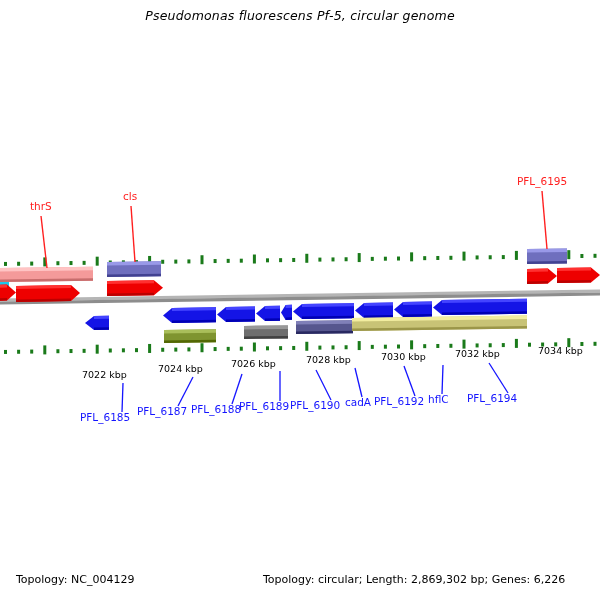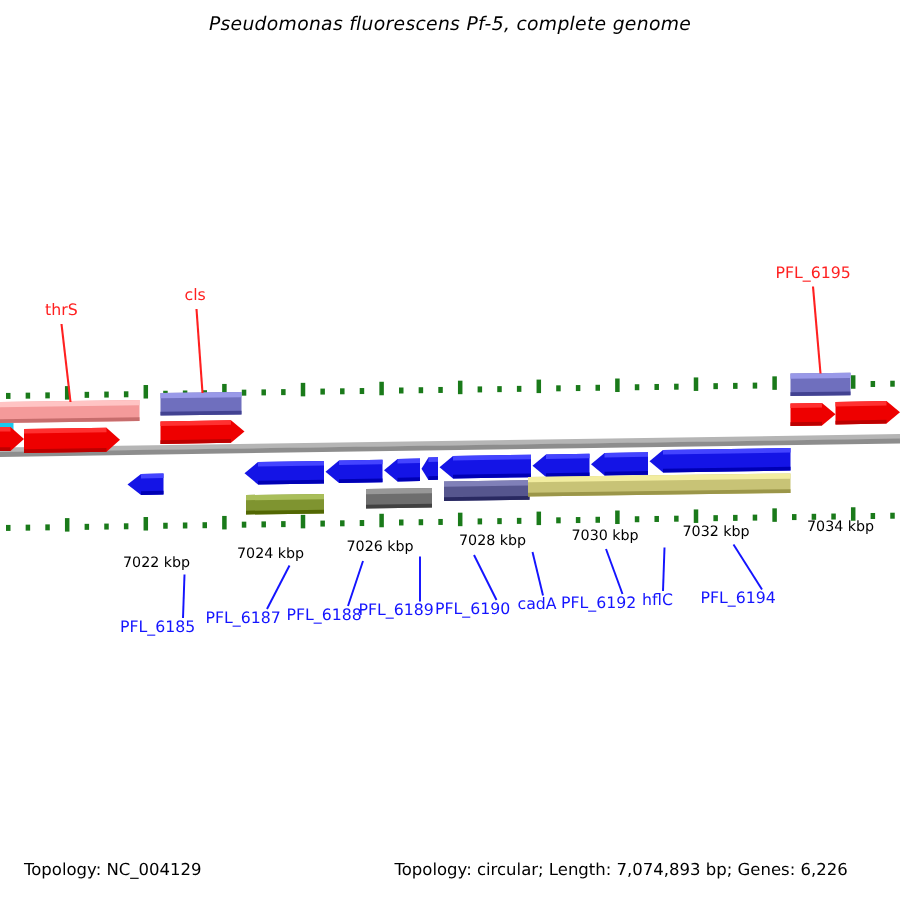--- a/index.html
+++ b/index.html
@@ -22,21 +22,21 @@
   svg{position:absolute;left:0;top:0;}
   .lbl-gene{font-size:10.5px;fill:#1414ff;font-family:"DejaVu Sans","Liberation Sans",sans-serif;}
   .lbl-red{font-size:10.5px;fill:#ff2020;font-family:"DejaVu Sans","Liberation Sans",sans-serif;}
   .lbl-ruler{font-size:9.5px;fill:#000;font-family:"DejaVu Sans","Liberation Sans",sans-serif;}
 </style>
 </head>
 <body>
 
 <div id="stage">
 
-  <div class="title">Pseudomonas fluorescens Pf-5, complete genome</div>
+  <div class="title">Pseudomonas fluorescens Pf-5, circular genome</div>
 
   <svg id="canvas" width="600" height="600">
       <g>
         <rect x="4" y="261.9448" width="3" height="4" fill="#1a7a1a"></rect>
         <rect x="17.1" y="261.76402" width="3" height="4" fill="#1a7a1a"></rect>
         <rect x="30.2" y="261.58324" width="3" height="4" fill="#1a7a1a"></rect>
         <rect x="43.3" y="257.40246" width="3" height="9" fill="#1a7a1a"></rect>
         <rect x="56.4" y="261.22168" width="3" height="4" fill="#1a7a1a"></rect>
         <rect x="69.5" y="261.0409" width="3" height="4" fill="#1a7a1a"></rect>
         <rect x="82.6" y="260.86012" width="3" height="4" fill="#1a7a1a"></rect>
@@ -275,15 +275,15 @@
         <line x1="415" y1="396" x2="404" y2="366" stroke="#1414ff" stroke-width="1.3"></line>
         <text x="374" y="405" class="lbl-gene">PFL_6192</text>
         <line x1="442" y1="394" x2="443" y2="365" stroke="#1414ff" stroke-width="1.3"></line>
         <text x="428" y="403" class="lbl-gene">hflC</text>
         <line x1="508" y1="393" x2="489" y2="363" stroke="#1414ff" stroke-width="1.3"></line>
         <text x="467" y="402" class="lbl-gene">PFL_6194</text>
       </g>
     </svg>
 
   <div class="footer-left">Topology: NC_004129</div>
-  <div class="footer-right">Topology: circular; Length: 7,074,893 bp; Genes: 6,226</div>
+  <div class="footer-right">Topology: circular; Length: 2,869,302 bp; Genes: 6,226</div>
 
 </div>
 
 </body></html>

